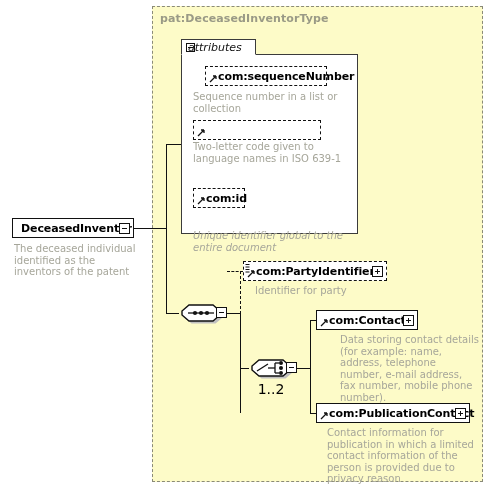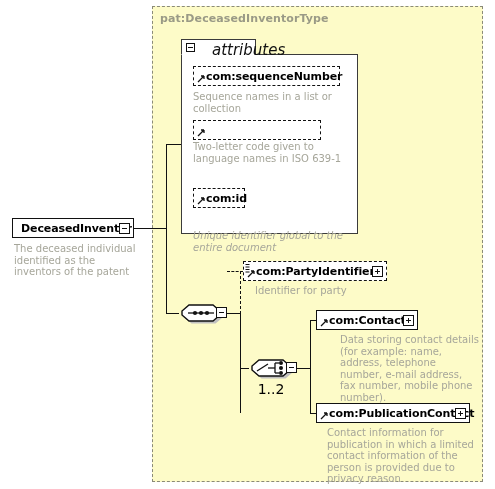--- a/index.html
+++ b/index.html
@@ -44,22 +44,22 @@
   }
   #attributes-tab {
     left: 181px; top: 39px;
     width: 75px; height: 16px;
     background: #ffffff;
     border: 1px solid #3b3b3b;
     border-bottom: 1px solid #ffffff;
     box-sizing: border-box;
   }
   #attributes-label {
-    left: 212px; top: 41px;
-    font-size: 15px;
+    left: 188px; top: 41px;
+    font-size: 11px;
     font-style: italic;
     color: #111111;
     white-space: nowrap;
   }
   .expander {
     width: 9px; height: 9px;
     background: #ffffff;
     border: 1px solid #111111;
     box-sizing: border-box;
   }
@@ -189,29 +189,29 @@
 <div class="abs line-v" style="left:166px; top:144px; height:169px;"></div>
 <div class="abs line-h" style="left:166px; top:144px; width:16px;"></div>
 <div class="abs line-h" style="left:166px; top:313px; width:13px;"></div>
 
 <div class="abs" id="attributes-box"></div>
 <div class="abs" id="attributes-tab"></div>
 <div class="abs expander" id="attributes-expander"></div>
 <div class="abs" id="attributes-label">attributes</div>
 
 <div class="abs" style="left:193px; top:66px;">
-  <div class="node dashed" style="position:relative;width:147px;">
+  <div class="node dashed" style="position:relative;width:122px;margin-left:12px;">
     <span class="shadow"></span>
     <span class="node-label">com:sequenceNumber</span>
     <svg class="ref-arrow" viewBox="0 0 8 8">
       <path d="M1 7 L7 1 M7 1 L4 1 M7 1 L7 4" stroke="#111" stroke-width="1.3" fill="none"></path>
     </svg>
   </div>
 </div>
-<div class="abs doc" style="left:193px; top:91px; width:150px;">Sequence names in a list or collection</div>
+<div class="abs doc" style="left:193px; top:91px; width:150px;">Sequence number in a list or collection</div>
 
 <div class="abs" style="left:193px; top:120px;">
   <div class="node dashed" style="position:relative;width:128px;">
     <span class="shadow"></span>
     <svg class="ref-arrow" viewBox="0 0 8 8">
       <path d="M1 7 L7 1 M7 1 L4 1 M7 1 L7 4" stroke="#111" stroke-width="1.3" fill="none"></path>
     </svg>
   </div>
 </div>
 <div class="abs doc" style="left:193px; top:141px; width:150px;">Two-letter code given to language names in ISO 639-1</div>

